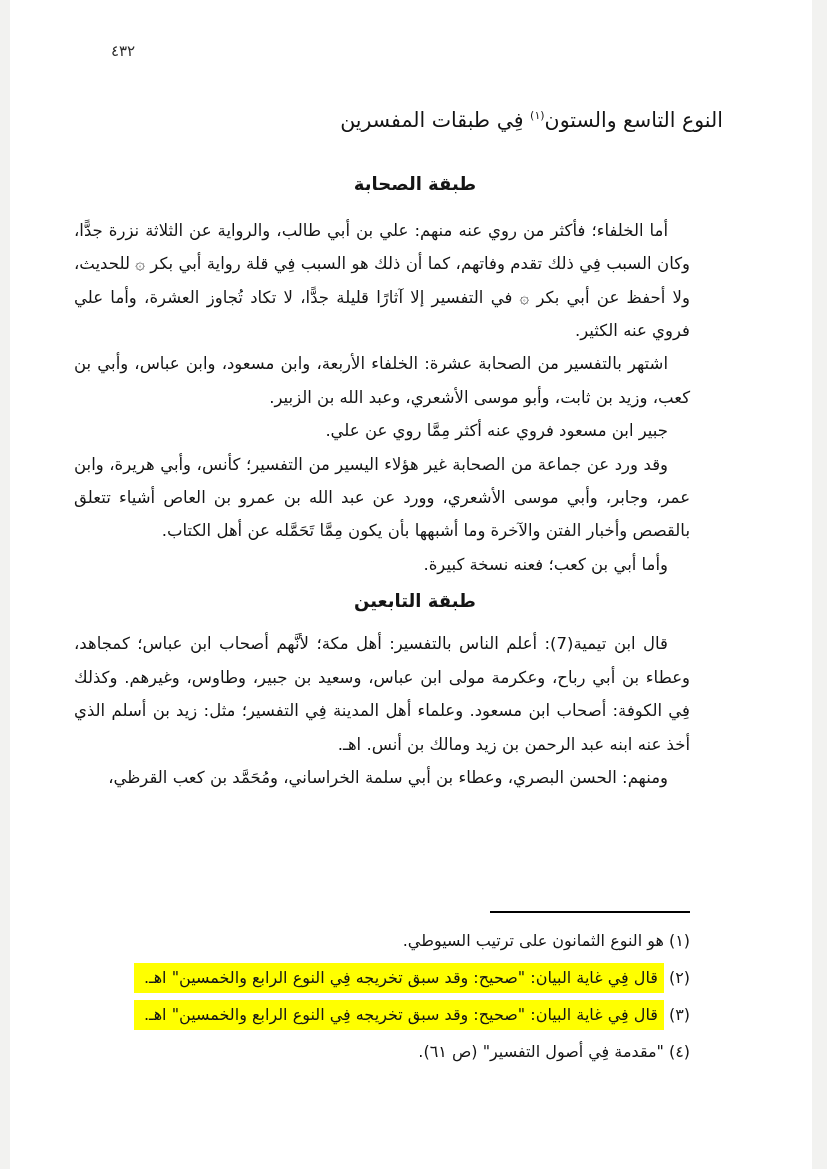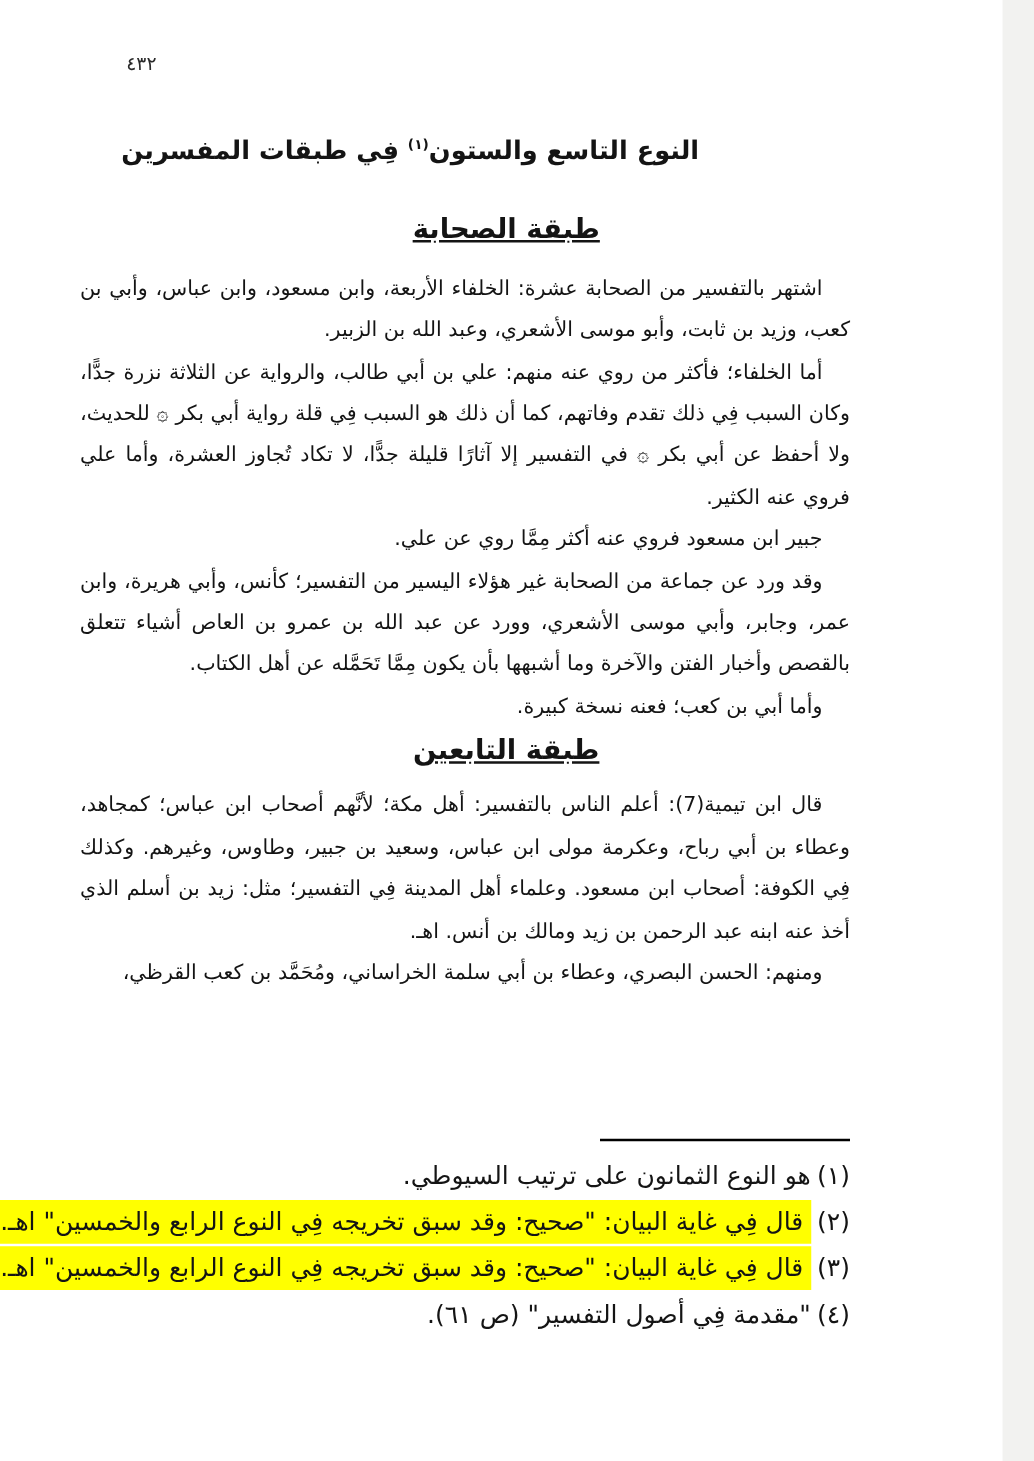--- a/index.html
+++ b/index.html
@@ -7,55 +7,55 @@
     width: 827px; height: 1169px;
     background: #f2f2f0;
     font-family: "DejaVu Sans", sans-serif;
   }
   .page {
     position: relative;
     width: 802px; height: 1169px;
     background: #ffffff;
     color: #141414;
     overflow: hidden;
+    margin-left: 10px;
   }
   .page-number {
     position: absolute;
     top: 42px; left: 101px;
     font-size: 15px;
     color: #2a2a2a;
     letter-spacing: 1px;
   }
   .content {
     position: absolute;
     top: 98px;
     right: 122px; left: 64px;
     direction: rtl;
   }
   .page-title {
     margin: 0;
     font-size: 20.5px;
-    font-weight: bold;
-    text-align: left;
+    font-weight: normal;
+    text-align: right;
     transform: translateX(33px);
     line-height: 36px;
     white-space: nowrap;
   }
   .page-title sup {
     font-size: 11px;
     vertical-align: super;
   }
   .section-heading {
     margin: 0;
-    font-size: 22px;
+    font-size: 18px;
     font-weight: bold;
     text-align: center;
     transform: translateX(33px);
     line-height: 28px;
-    text-decoration: underline;
   }
   .heading-1 { margin-top: 32px; }
   .heading-2 { margin-top: 6px; }
   .body-text {
     margin-top: 16px;
     font-size: 16.5px;
     line-height: 33.4px;
     text-align: justify;
   }
   .body-text-2 { margin-top: 12px; }
@@ -68,21 +68,21 @@
     top: 911px;
     right: 122px; left: 64px;
     direction: rtl;
   }
   .fn-rule {
     width: 200px; height: 2px;
     background: #000;
     margin: 0 0 9px auto;
   }
   .footnote {
-    font-size: 20px;
+    font-size: 16px;
     line-height: 37px;
     text-align: right;
     white-space: nowrap;
   }
   .fn-num { padding-left: 2px; }
   .fn-text { margin-right: 3px; }
   .footnote.highlighted .fn-text {
     background: var(--hl-color, #ffff00);
     padding: 5px 6px 6px 10px;
   }
@@ -94,22 +94,22 @@
 
   <div class="page-number">٤٣٢</div>
 
   <div class="content">
 
     <h1 class="page-title"><span>النوع التاسع والستون</span><sup>(١)</sup><span> فِي طبقات المفسرين</span></h1>
 
     <h2 class="section-heading heading-1">طبقة الصحابة</h2>
 
     <div class="body-text">
+      <p>أما الخلفاء؛ فأكثر من روي عنه منهم: علي بن أبي طالب، والرواية عن الثلاثة نزرة جدًّا، وكان السبب فِي ذلك تقدم وفاتهم، كما أن ذلك هو السبب فِي قلة رواية أبي بكر ۞ للحديث، ولا أحفظ عن أبي بكر ۞ في التفسير إلا آثارًا قليلة جدًّا، لا تكاد تُجاوز العشرة، وأما علي فروي عنه الكثير.</p>
       <p>اشتهر بالتفسير من الصحابة عشرة: الخلفاء الأربعة، وابن مسعود، وابن عباس، وأبي بن كعب، وزيد بن ثابت، وأبو موسى الأشعري، وعبد الله بن الزبير.</p>
-      <p>أما الخلفاء؛ فأكثر من روي عنه منهم: علي بن أبي طالب، والرواية عن الثلاثة نزرة جدًّا، وكان السبب فِي ذلك تقدم وفاتهم، كما أن ذلك هو السبب فِي قلة رواية أبي بكر ۞ للحديث، ولا أحفظ عن أبي بكر ۞ في التفسير إلا آثارًا قليلة جدًّا، لا تكاد تُجاوز العشرة، وأما علي فروي عنه الكثير.</p>
       <p>جبير ابن مسعود فروي عنه أكثر مِمَّا روي عن علي.</p>
       <p>وقد ورد عن جماعة من الصحابة غير هؤلاء اليسير من التفسير؛ كأنس، وأبي هريرة، وابن عمر، وجابر، وأبي موسى الأشعري، وورد عن عبد الله بن عمرو بن العاص أشياء تتعلق بالقصص وأخبار الفتن والآخرة وما أشبهها بأن يكون مِمَّا تَحَمَّله عن أهل الكتاب.</p>
       <p>وأما أبي بن كعب؛ فعنه نسخة كبيرة.</p>
     </div>
 
     <h2 class="section-heading heading-2">طبقة التابعين</h2>
 
     <div class="body-text body-text-2">
       <p>قال ابن تيمية(7): أعلم الناس بالتفسير: أهل مكة؛ لأنَّهم أصحاب ابن عباس؛ كمجاهد، وعطاء بن أبي رباح، وعكرمة مولى ابن عباس، وسعيد بن جبير، وطاوس، وغيرهم. وكذلك فِي الكوفة: أصحاب ابن مسعود. وعلماء أهل المدينة فِي التفسير؛ مثل: زيد بن أسلم الذي أخذ عنه ابنه عبد الرحمن بن زيد ومالك بن أنس. اهـ.</p>
       <p>ومنهم: الحسن البصري، وعطاء بن أبي سلمة الخراساني، ومُحَمَّد بن كعب القرظي،</p>

